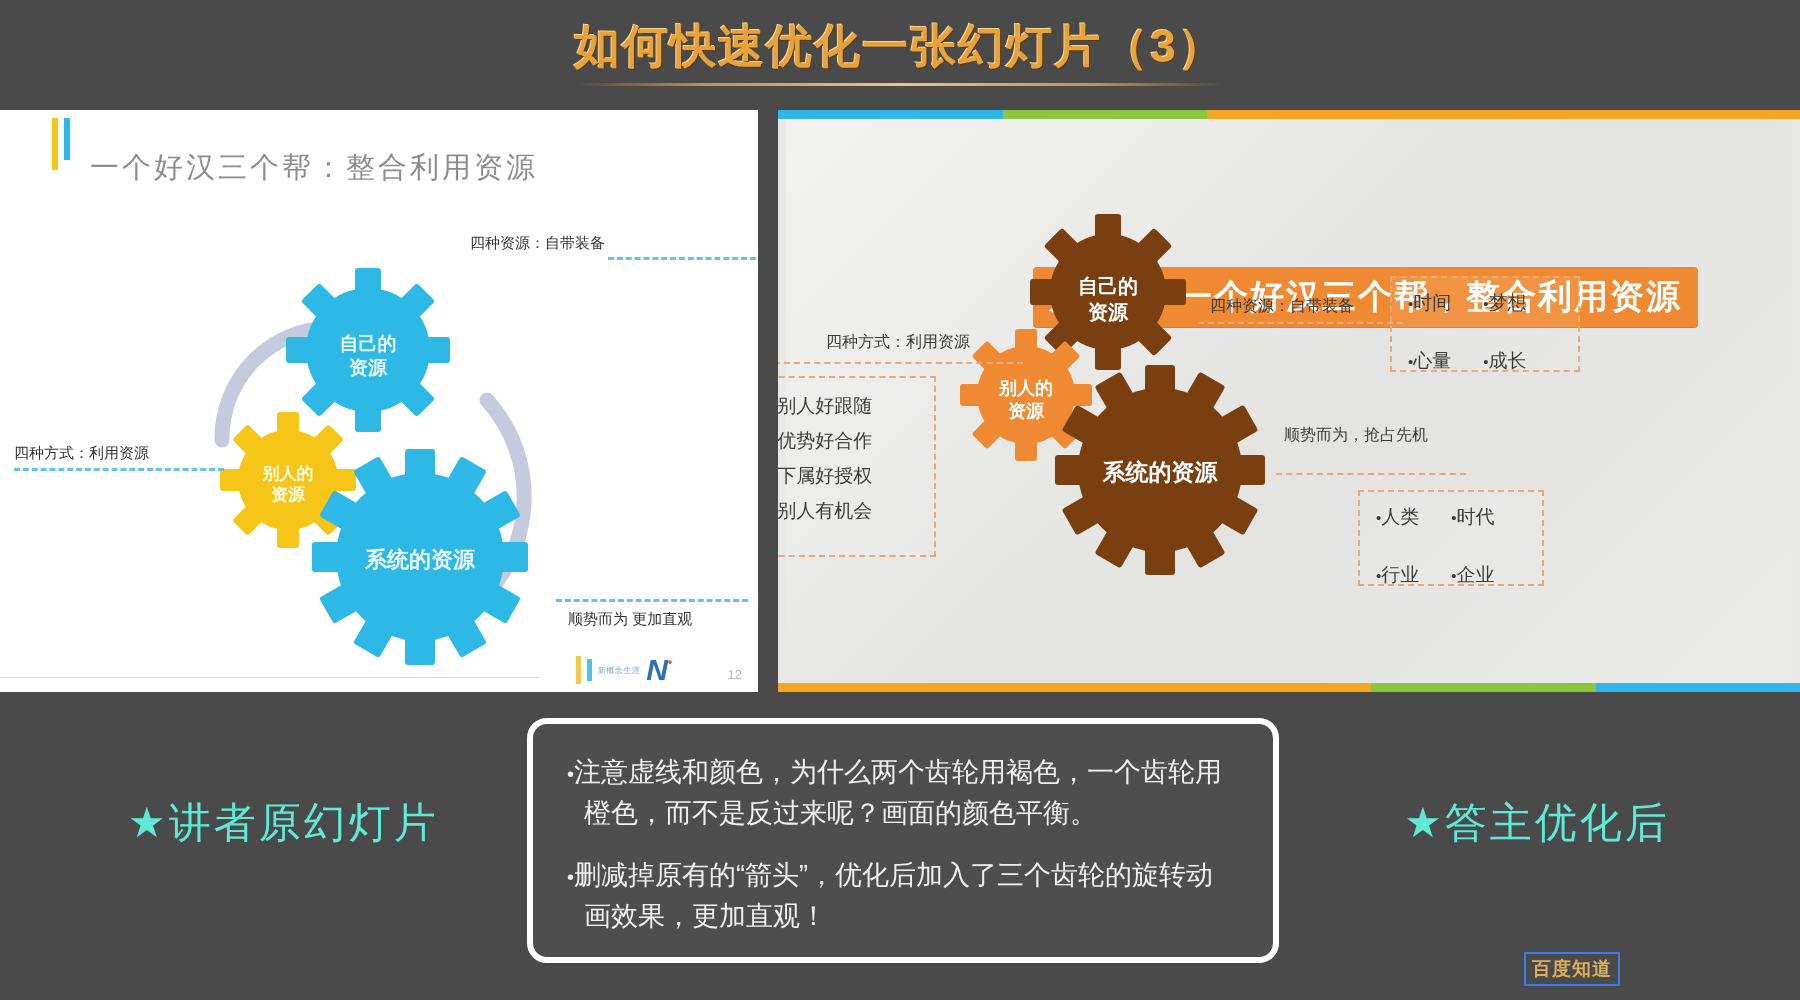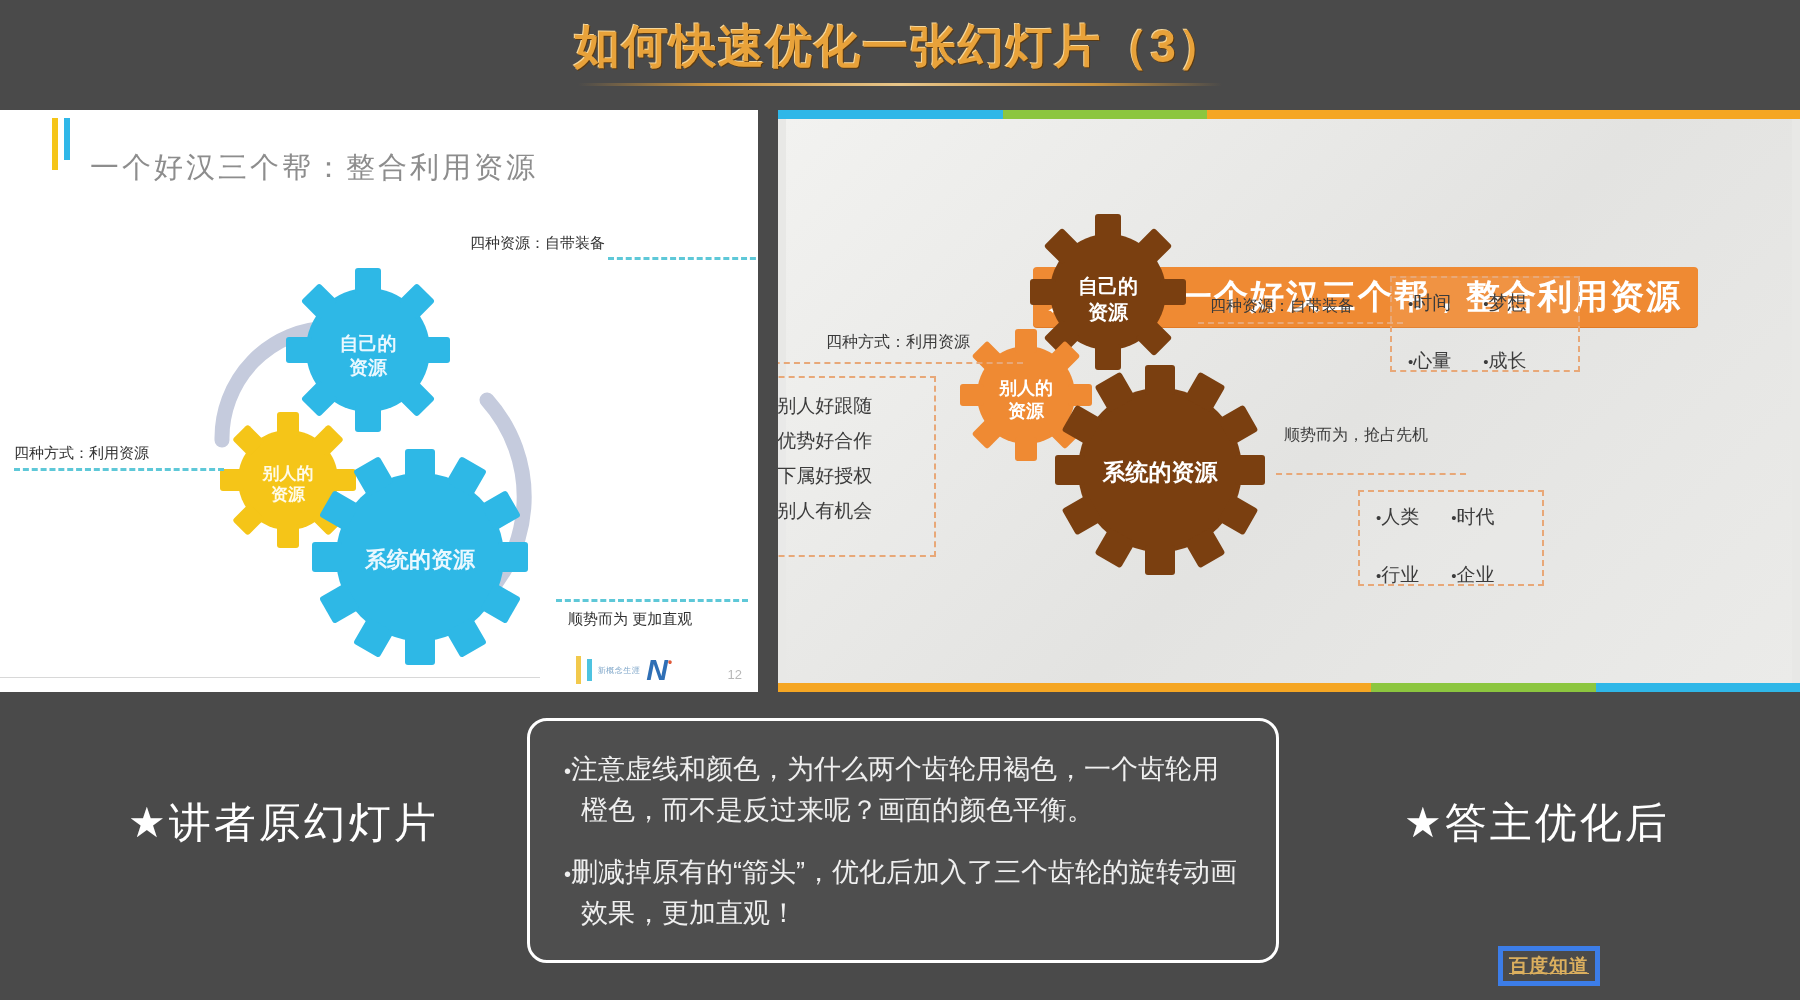--- a/index.html
+++ b/index.html
@@ -78,36 +78,36 @@
   }
   .r-label { position: absolute; font-size: 16px; color: #3a3a3a; white-space: nowrap; }
   .r-dashline { position: absolute; height: 0; border-top: 2px dashed #e8a878; }
   .bullet-list { position: absolute; font-size: 19px; color: #3c3c3c; line-height: 1.85; }
   .bullet-list div::before { content: "\2022 "; font-size: 15px; }
   .grid2 { position: absolute; display: grid; grid-template-columns: auto auto; column-gap: 26px; row-gap: 10px; font-size: 19px; color: #3c3c3c; gap: 32px; }
   .grid2 span::before { content: "\2022 "; font-size: 15px; }
 
   
   .footer-left, .footer-right {
-    position: absolute; color: #ffffff; font-size: 42px; letter-spacing: 3px; white-space: nowrap;
+    position: absolute; color: #5eead4; font-size: 42px; letter-spacing: 3px; white-space: nowrap;
   }
   .footer-left { left: 128px; top: 795px; }
   .footer-right { left: 1404px; top: 795px; }
   .note-panel {
     position: absolute; left: 527px; top: 718px; width: 752px; height: 245px;
-    background: #4e4e4e; border: 3px solid #ffffff; border-radius: 20px;
+    background: #4e4e4e; border: 6px solid #ffffff; border-radius: 20px;
     padding: 28px 36px 0 34px;
   }
   .note-item { color: #efefef; font-size: 27px; line-height: 1.5; margin-bottom: 22px; text-indent: -17px; padding-left: 17px; }
   .note-item::before { content: "\2022 "; font-size: 20px; }
   .watermark {
-    position: absolute; right: 26px; bottom: 14px;
+    position: absolute; right: 6px; bottom: 14px;
     font-size: 19px; font-weight: bold; color: #e8b860;
     background: #4a4a4a; padding: 2px 6px; letter-spacing: 1px;
-    border: 5px solid #3b82f6; opacity: 0.92; text-decoration: underline;
+    border: 2px solid #3b82f6; opacity: 0.92;
   }
 </style>
 </head>
 <body>
 
 <div id="stage">
 
   <div class="header">
     <div class="header-title">如何快速优化一张幻灯片（3）</div>
     <div class="header-rule"></div>

